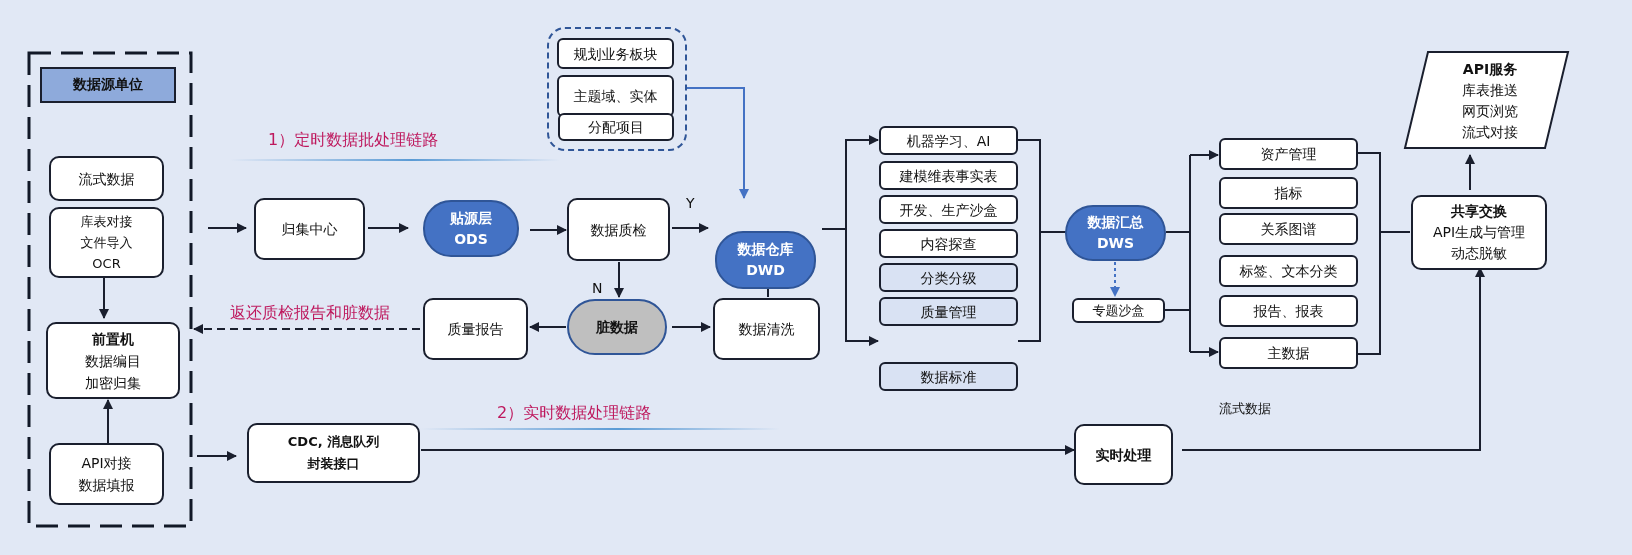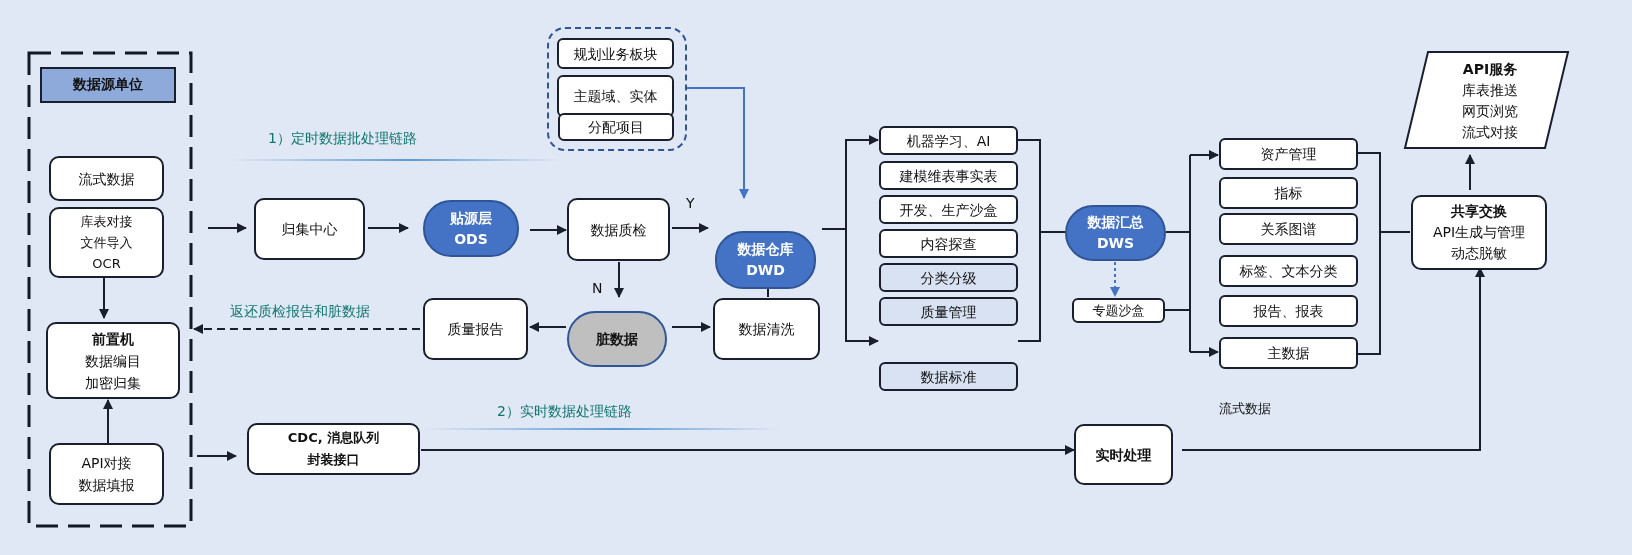--- a/index.html
+++ b/index.html
@@ -9,21 +9,21 @@
   .box{position:absolute;box-sizing:border-box;background:#fff;border:2px solid #1a1f2e;border-radius:10px;
        display:flex;flex-direction:column;align-items:center;justify-content:center;text-align:center;
        font-size:14px;line-height:22px;}
   .box.sm{border-radius:6px;font-size:14px;}
   .box.lite{background:#d9e2f3;}
   .pill{position:absolute;box-sizing:border-box;background:#4472c4;border:2px solid #2f5597;border-radius:28px;
         color:#fff;font-weight:bold;font-size:14px;line-height:21px;display:flex;flex-direction:column;
         align-items:center;justify-content:center;text-align:right;}
   .pill.gray{background:#bfbfbf;color:#111;}
   .b{font-weight:bold;}
-  .label{position:absolute;font-size:14px;color:#0f766e;white-space:nowrap;}
+  .label{position:absolute;font-size:16px;color:#be185d;white-space:nowrap;}
   .plain{position:absolute;font-size:14px;color:#111;white-space:nowrap;}
   .underline{position:absolute;height:2px;background:linear-gradient(90deg,rgba(91,155,213,0),#5b9bd5 55%,rgba(91,155,213,0));}
   .srctitle{position:absolute;left:40px;top:67px;width:136px;height:36px;box-sizing:border-box;background:#8eaadb;
             border:2px solid #1a1f2e;font-weight:bold;font-size:14px;display:flex;align-items:center;justify-content:center;}
   .groupbox{position:absolute;left:547px;top:27px;width:140px;height:124px;box-sizing:border-box;
             border:2px dashed #2f5597;border-radius:18px;}
 </style>
 </head>
 <body>
 
@@ -113,21 +113,21 @@
 </div>
 <div class="box" style="left:567px;top:198px;width:103px;height:63px;">
   <span>数据质检</span>
 </div>
 <div class="plain" style="left:686px;top:195px;">Y</div>
 <div class="plain" style="left:592px;top:280px;">N</div>
 <div class="pill" style="left:715px;top:203px;width:101px;height:58px;margin-top:28px;">
   <span>数据仓库</span>
   <span>DWD</span>
 </div>
-<div class="pill gray" style="left:567px;top:311px;width:100px;height:56px;">
+<div class="pill gray" style="left:567px;top:299px;width:100px;height:56px;">
   <span>脏数据</span>
 </div>
 <div class="box" style="left:713px;top:298px;width:107px;height:62px;">
   <span>数据清洗</span>
 </div>
 <div class="box" style="left:423px;top:298px;width:105px;height:62px;text-align:right;">
   <span>质量报告</span>
 </div>
 <div class="label" style="left:230px;top:303px;text-align:center;">返还质检报告和脏数据</div>
 
@@ -202,20 +202,20 @@
 </div>
 <div style="position:absolute;left:1420px;top:56px;width:140px;height:90px;display:flex;flex-direction:column;align-items:center;justify-content:center;font-size:14px;line-height:21px;">
   <span class="b">API服务</span>
   <span>库表推送</span>
   <span>网页浏览</span>
   <span>流式对接</span>
 </div>
 
 <div class="label" style="left:497px;top:403px;">2）实时数据处理链路</div>
 <div class="underline" style="left:420px;top:428px;width:360px;"></div>
-<div class="box" style="left:247px;top:423px;width:173px;height:52px;font-weight:bold;font-size:13px;align-items:center;">
+<div class="box" style="left:247px;top:423px;width:173px;height:60px;font-weight:bold;font-size:13px;align-items:center;">
   <span>CDC, 消息队列</span>
   <span>封装接口</span>
 </div>
 <div class="box" style="left:1074px;top:424px;width:99px;height:61px;font-weight:bold;">
   <span>实时处理</span>
 </div>
 <div class="plain" style="left:1219px;top:400px;font-size:13px;">流式数据</div>
 
 </body></html>

